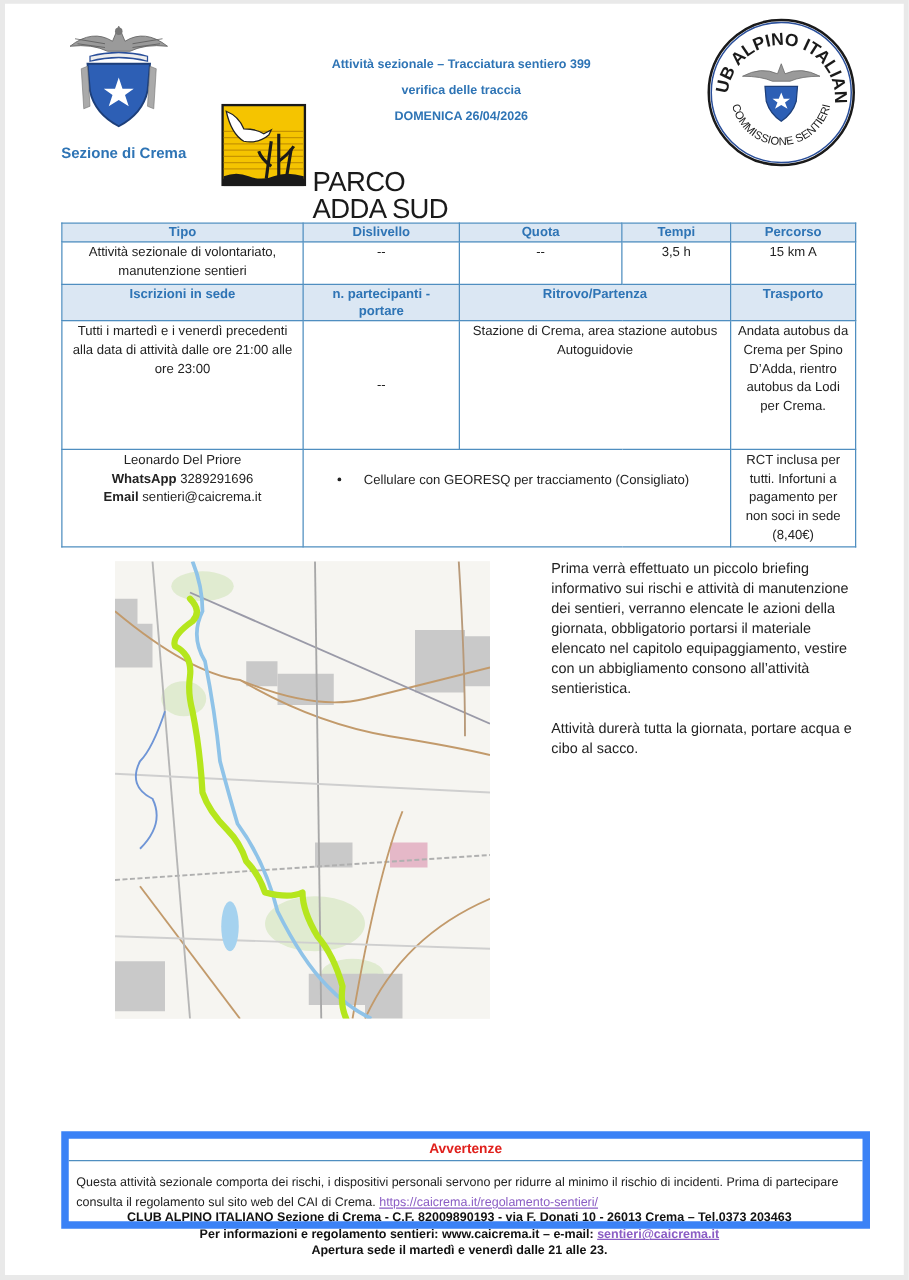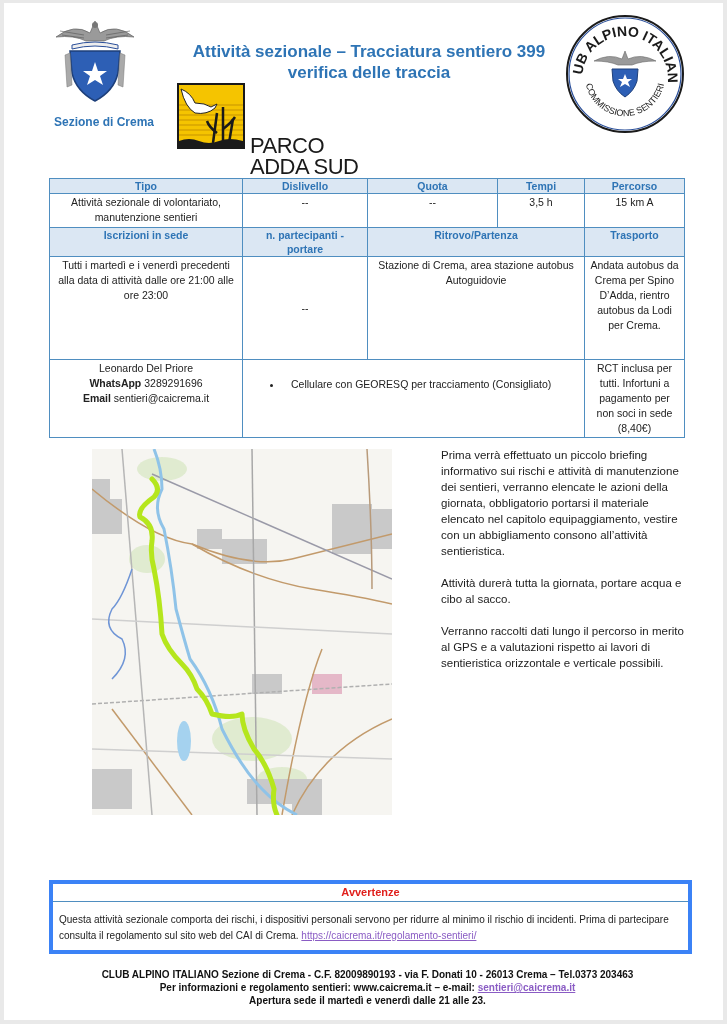--- a/index.html
+++ b/index.html
@@ -7,22 +7,22 @@
     width: 727px; height: 1024px; background: #e9e9e9; position: relative;
     font-family: "Liberation Sans", sans-serif; color: #222; overflow: hidden;
   }
   .page {
     position: absolute; left: 4px; top: 3px; width: 719px; height: 1017px;
     background: #ffffff;
   }
   .abs { position: absolute; }
   
   .cai-logo { left: 50px; top: 12px; width: 82px; height: 92px; }
-  .sezione { left: 45px; top: 112px; width: 110px; text-align: center; font-size: 12px; font-weight: bold; color: #2e74b5; }
-  .title-block { left: 170px; top: 38px; width: 390px; text-align: center; color: #2e74b5; font-weight: bold; font-size: 17px; line-height: 21px; }
+  .sezione { left: 45px; top: 112px; width: 110px; text-align: left; font-size: 12px; font-weight: bold; color: #2e74b5; }
+  .title-block { left: 170px; top: 38px; width: 390px; text-align: center; color: #2e74b5; font-weight: bold; font-size: 10px; line-height: 21px; }
   .parco-logo { left: 173px; top: 80px; width: 68px; height: 66px; }
   .parco-text { left: 246px; top: 100px; font-size: 22px; line-height: 21px; color: #1a1a1a; letter-spacing: -0.5px; margin-top: 32px; }
   .commissione-logo { left: 560px; top: 10px; width: 122px; height: 122px; }
 
   
   table.info {
     position: absolute; left: 45px; top: 175px; width: 635px;
     border-collapse: collapse; font-size: 10.5px; table-layout: fixed;
   }
   table.info td {
@@ -36,21 +36,21 @@
   table.info li { list-style: disc; padding-left: 8px; }
 
   
   .map { left: 88px; top: 446px; width: 300px; height: 366px; background: #f6f5f1; overflow: hidden; }
 
   
   .desc { left: 437px; top: 444px; width: 250px; font-size: 11.5px; line-height: 16px; color: #222; }
   .desc p { margin: 0 0 16px 0; }
 
   
-  .warn { left: 45px; top: 877px; width: 635px; border: 4px solid #3b82f6; }
+  .warn { left: 45px; top: 902px; width: 635px; border: 6px solid #3b82f6; }
   .warn-head { text-align: center; color: #e0201c; font-weight: bold; font-size: 11px; line-height: 17px; border-bottom: 1px solid #4f8ec0; }
   .warn-body { font-size: 10px; line-height: 16px; padding: 10px 6px 6px 6px; color: #222; }
   .link { color: #8a5cc4; text-decoration: underline; }
 
   
   .footer { left: 0; top: 965px; width: 727px; text-align: center; font-size: 10px; font-weight: bold; line-height: 13px; color: #111; }
 </style>
 </head>
 <body>
 
@@ -67,20 +67,21 @@
       <path d="M16 36 L66 36 L64 58 Q60 76 41 86 Q22 76 18 58Z" fill="#2d5fb5" stroke="#1d3f7a" stroke-width="1.5"></path>
       <path d="M11 40 L16 38 L18 70 L13 72Z M71 40 L66 38 L64 70 L69 72Z" fill="#aaa" stroke="#777" stroke-width="0.5"></path>
       <polygon points="41,47 44,56 53,56 46,61 49,70 41,65 33,70 36,61 29,56 38,56" fill="#ffffff"></polygon>
     </svg>
   </div>
   <div class="abs sezione">Sezione di Crema</div>
 
   <div class="abs title-block">
     <div>Attività sezionale – Tracciatura sentiero 399</div>
     <div>verifica delle traccia</div>
+    <div>DOMENICA 26/04/2026</div>
   </div>
 
   <div class="abs parco-logo">
     <svg width="68" height="66" viewBox="0 0 68 66">
       <rect x="0" y="0" width="68" height="66" fill="#1a1a1a"></rect>
       <rect x="2" y="2" width="64" height="58" fill="#f5c400"></rect>
       <g stroke="#c79400" stroke-width="1">
         <line x1="2" y1="22" x2="66" y2="22"></line>
           <line x1="2" y1="27" x2="66" y2="27"></line>
         <line x1="2" y1="32" x2="66" y2="32"></line>
@@ -220,21 +221,20 @@
       <path d="M40 120 Q30 150 20 160 Q10 180 30 190 Q40 210 20 230" fill="none" stroke="#6f95d6" stroke-width="1.5"></path>
       <ellipse cx="92" cy="292" rx="7" ry="20" fill="#a5d2ef"></ellipse>
 
       <path id="route" d="M60 30 Q70 40 62 48 Q45 60 48 68 Q62 75 60 92 Q58 105 62 120 Q68 150 70 185 Q75 200 90 215 Q100 225 105 240 Q115 250 120 265 Q140 270 150 265 Q150 280 162 300 Q175 315 182 340 Q180 355 185 366" fill="none" stroke="#b5e61d" stroke-width="5" stroke-linecap="round" stroke-linejoin="round"></path>
     </svg>
   </div>
 
   <div class="abs desc">
     <p>Prima verrà effettuato un piccolo briefing informativo sui rischi e attività di manutenzione dei sentieri, verranno elencate le azioni della giornata, obbligatorio portarsi il materiale elencato nel capitolo equipaggiamento, vestire con un abbigliamento consono all’attività sentieristica.</p>
     <p>Attività durerà tutta la giornata, portare acqua e cibo al sacco.</p>
-    <p>Verranno raccolti dati lungo il percorso in merito al GPS e a valutazioni rispetto ai lavori di sentieristica orizzontale e verticale possibili.</p>
   </div>
 
   <div class="abs warn">
     <div class="warn-head">Avvertenze</div>
     <div class="warn-body"><span>Questa attività sezionale comporta dei rischi, i dispositivi personali servono per ridurre al minimo il rischio di incidenti. Prima di partecipare consulta il regolamento sul sito web del CAI di Crema. </span><a class="link" href="#">https://caicrema.it/regolamento-sentieri/</a></div>
   </div>
 
   <div class="abs footer">
     <div>CLUB ALPINO ITALIANO Sezione di Crema - C.F. 82009890193 - via F. Donati 10 - 26013 Crema – Tel.0373 203463</div>
     <div><span>Per informazioni e regolamento sentieri: www.caicrema.it – e-mail: </span><a class="link" href="#">sentieri@caicrema.it</a></div>

